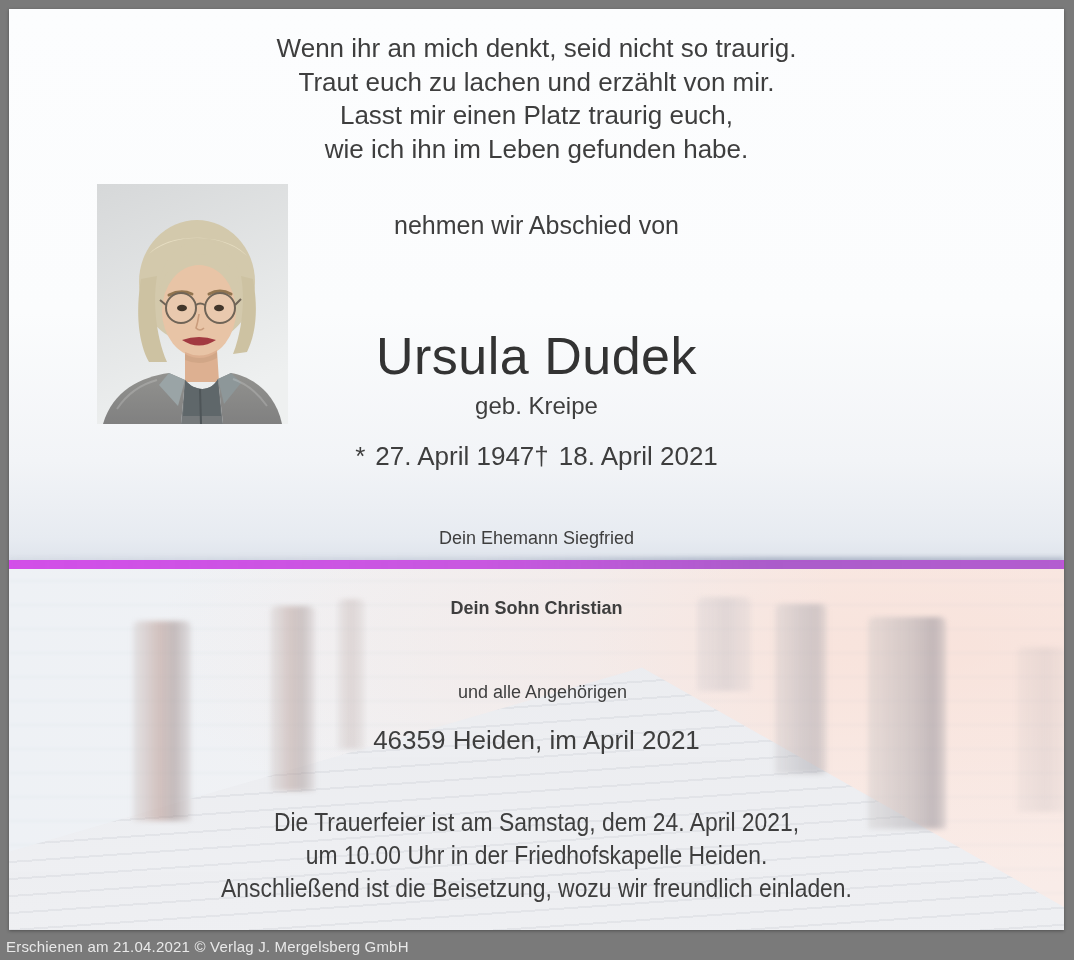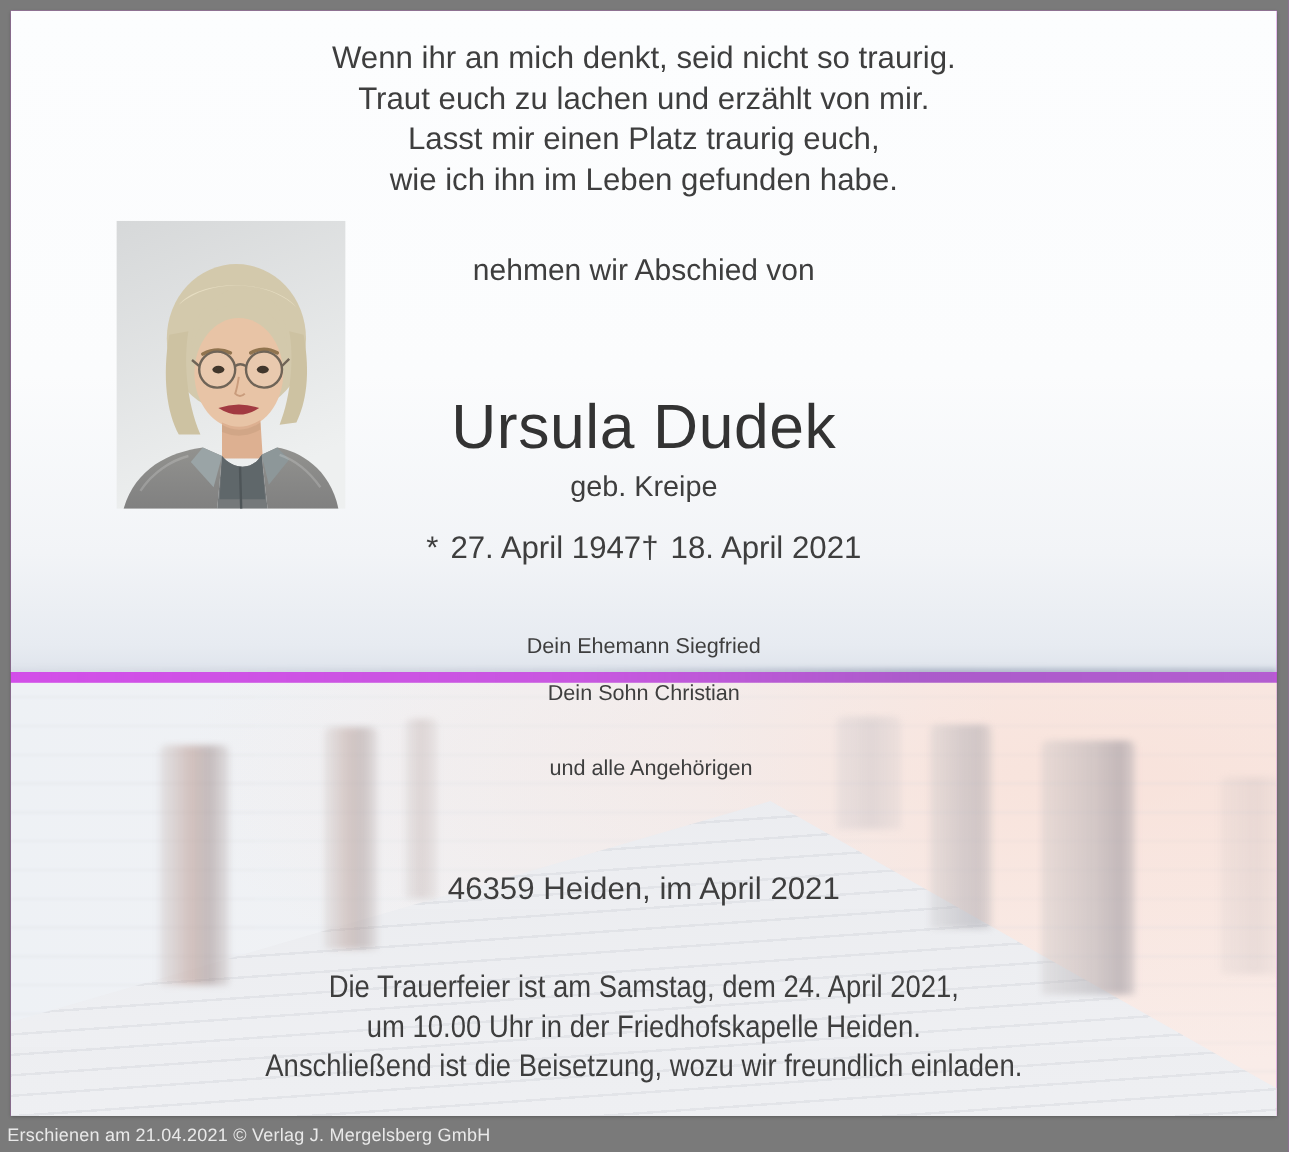--- a/index.html
+++ b/index.html
@@ -69,21 +69,21 @@
   .photo{position:absolute;left:88px;top:175px;width:191px;height:240px;z-index:2;}
   
   .tx{position:absolute;left:0;right:0;text-align:center;color:#3e3e3e;z-index:2;}
   .poem{top:23px;font-size:26px;line-height:33.5px;}
   .intro{top:199px;font-size:25px;line-height:34px;}
   .name{top:318px;font-size:52px;line-height:1.15;color:#333;letter-spacing:.5px;}
   .birthname{top:383px;font-size:24px;line-height:1.15;}
   .dates{top:433px;font-size:26px;line-height:1.15;display:flex;justify-content:center;}
   .dates .sym{margin-right:10px;}
   .mourner{font-size:18px;line-height:31px;}
-  .m1{top:514px;} .m2{top:553px;} .m3{top:616px;padding-left:12px;}
+  .m1{top:514px;} .m2{top:584px;font-weight:bold;} .m3{top:668px;padding-left:12px;}
   .place{top:716px;font-size:26px;line-height:30px;}
   .ceremony{top:797px;font-size:26px;line-height:33px;transform:scaleX(.88);transform-origin:50% 0;}
   
   .footer{
     position:absolute;left:6px;bottom:5px;z-index:3;
     color:#e9e9e9;font-size:15px;letter-spacing:.2px;
   }
 </style>
 </head>
 <body>

